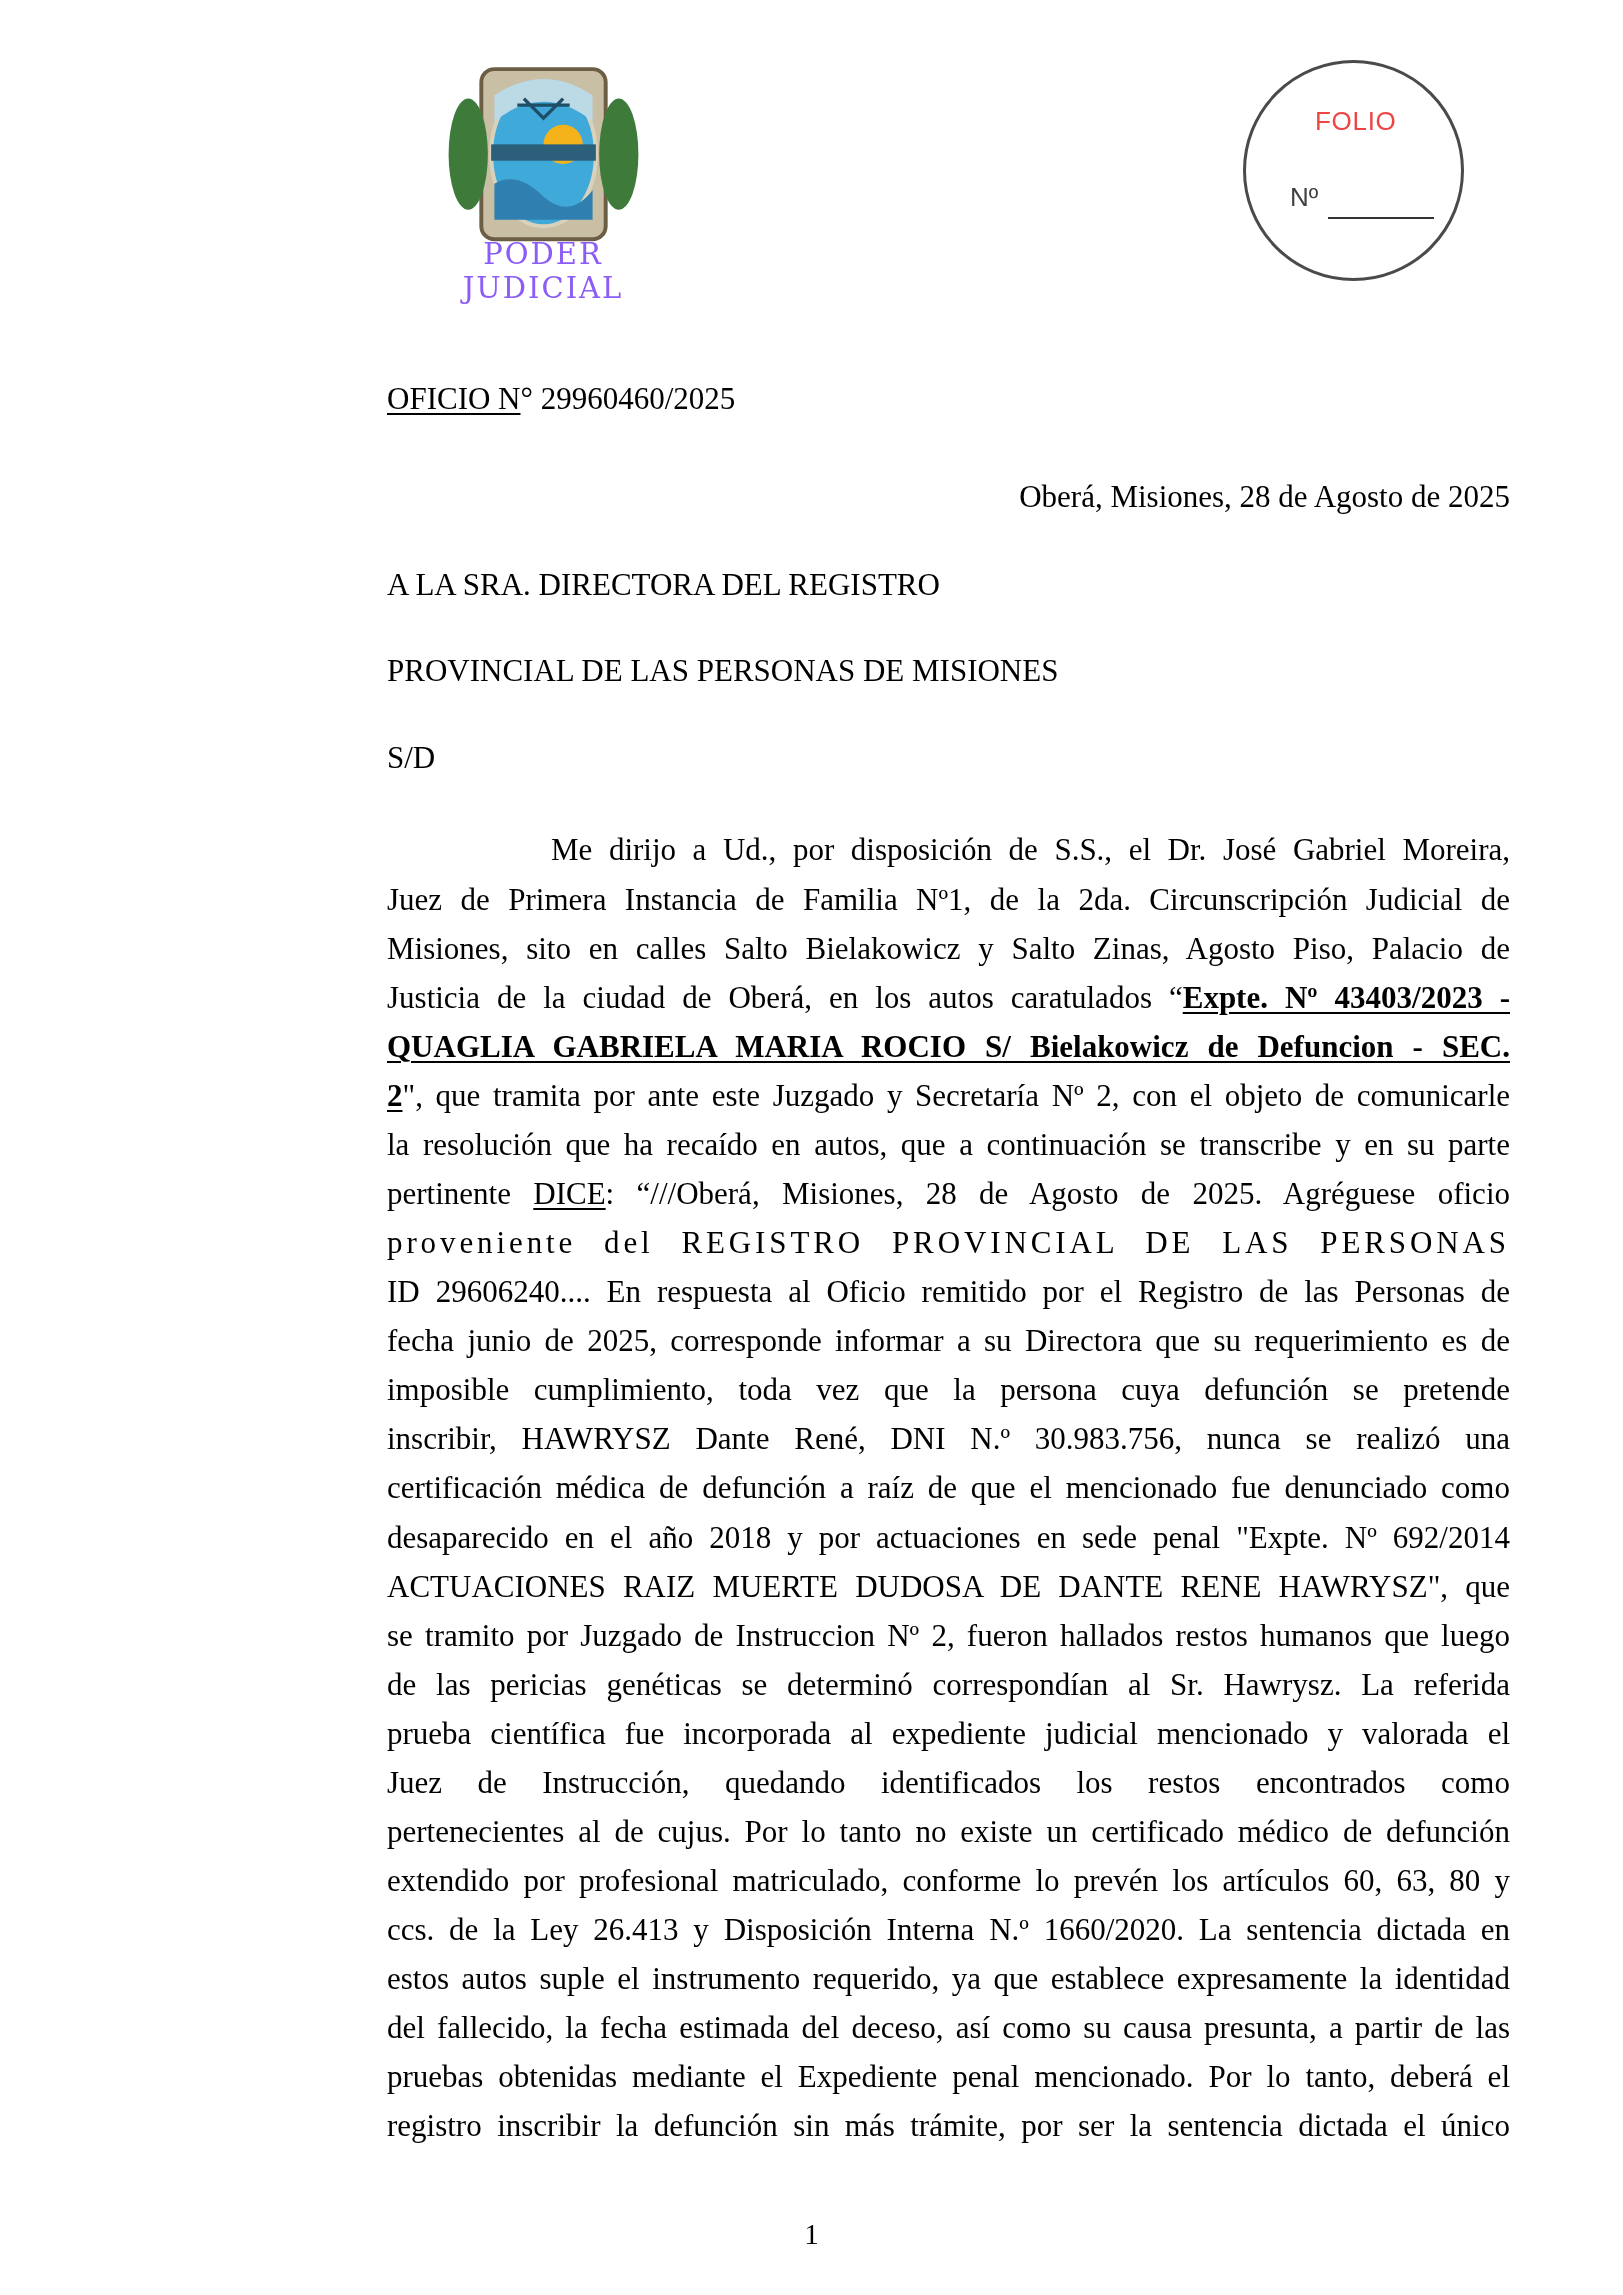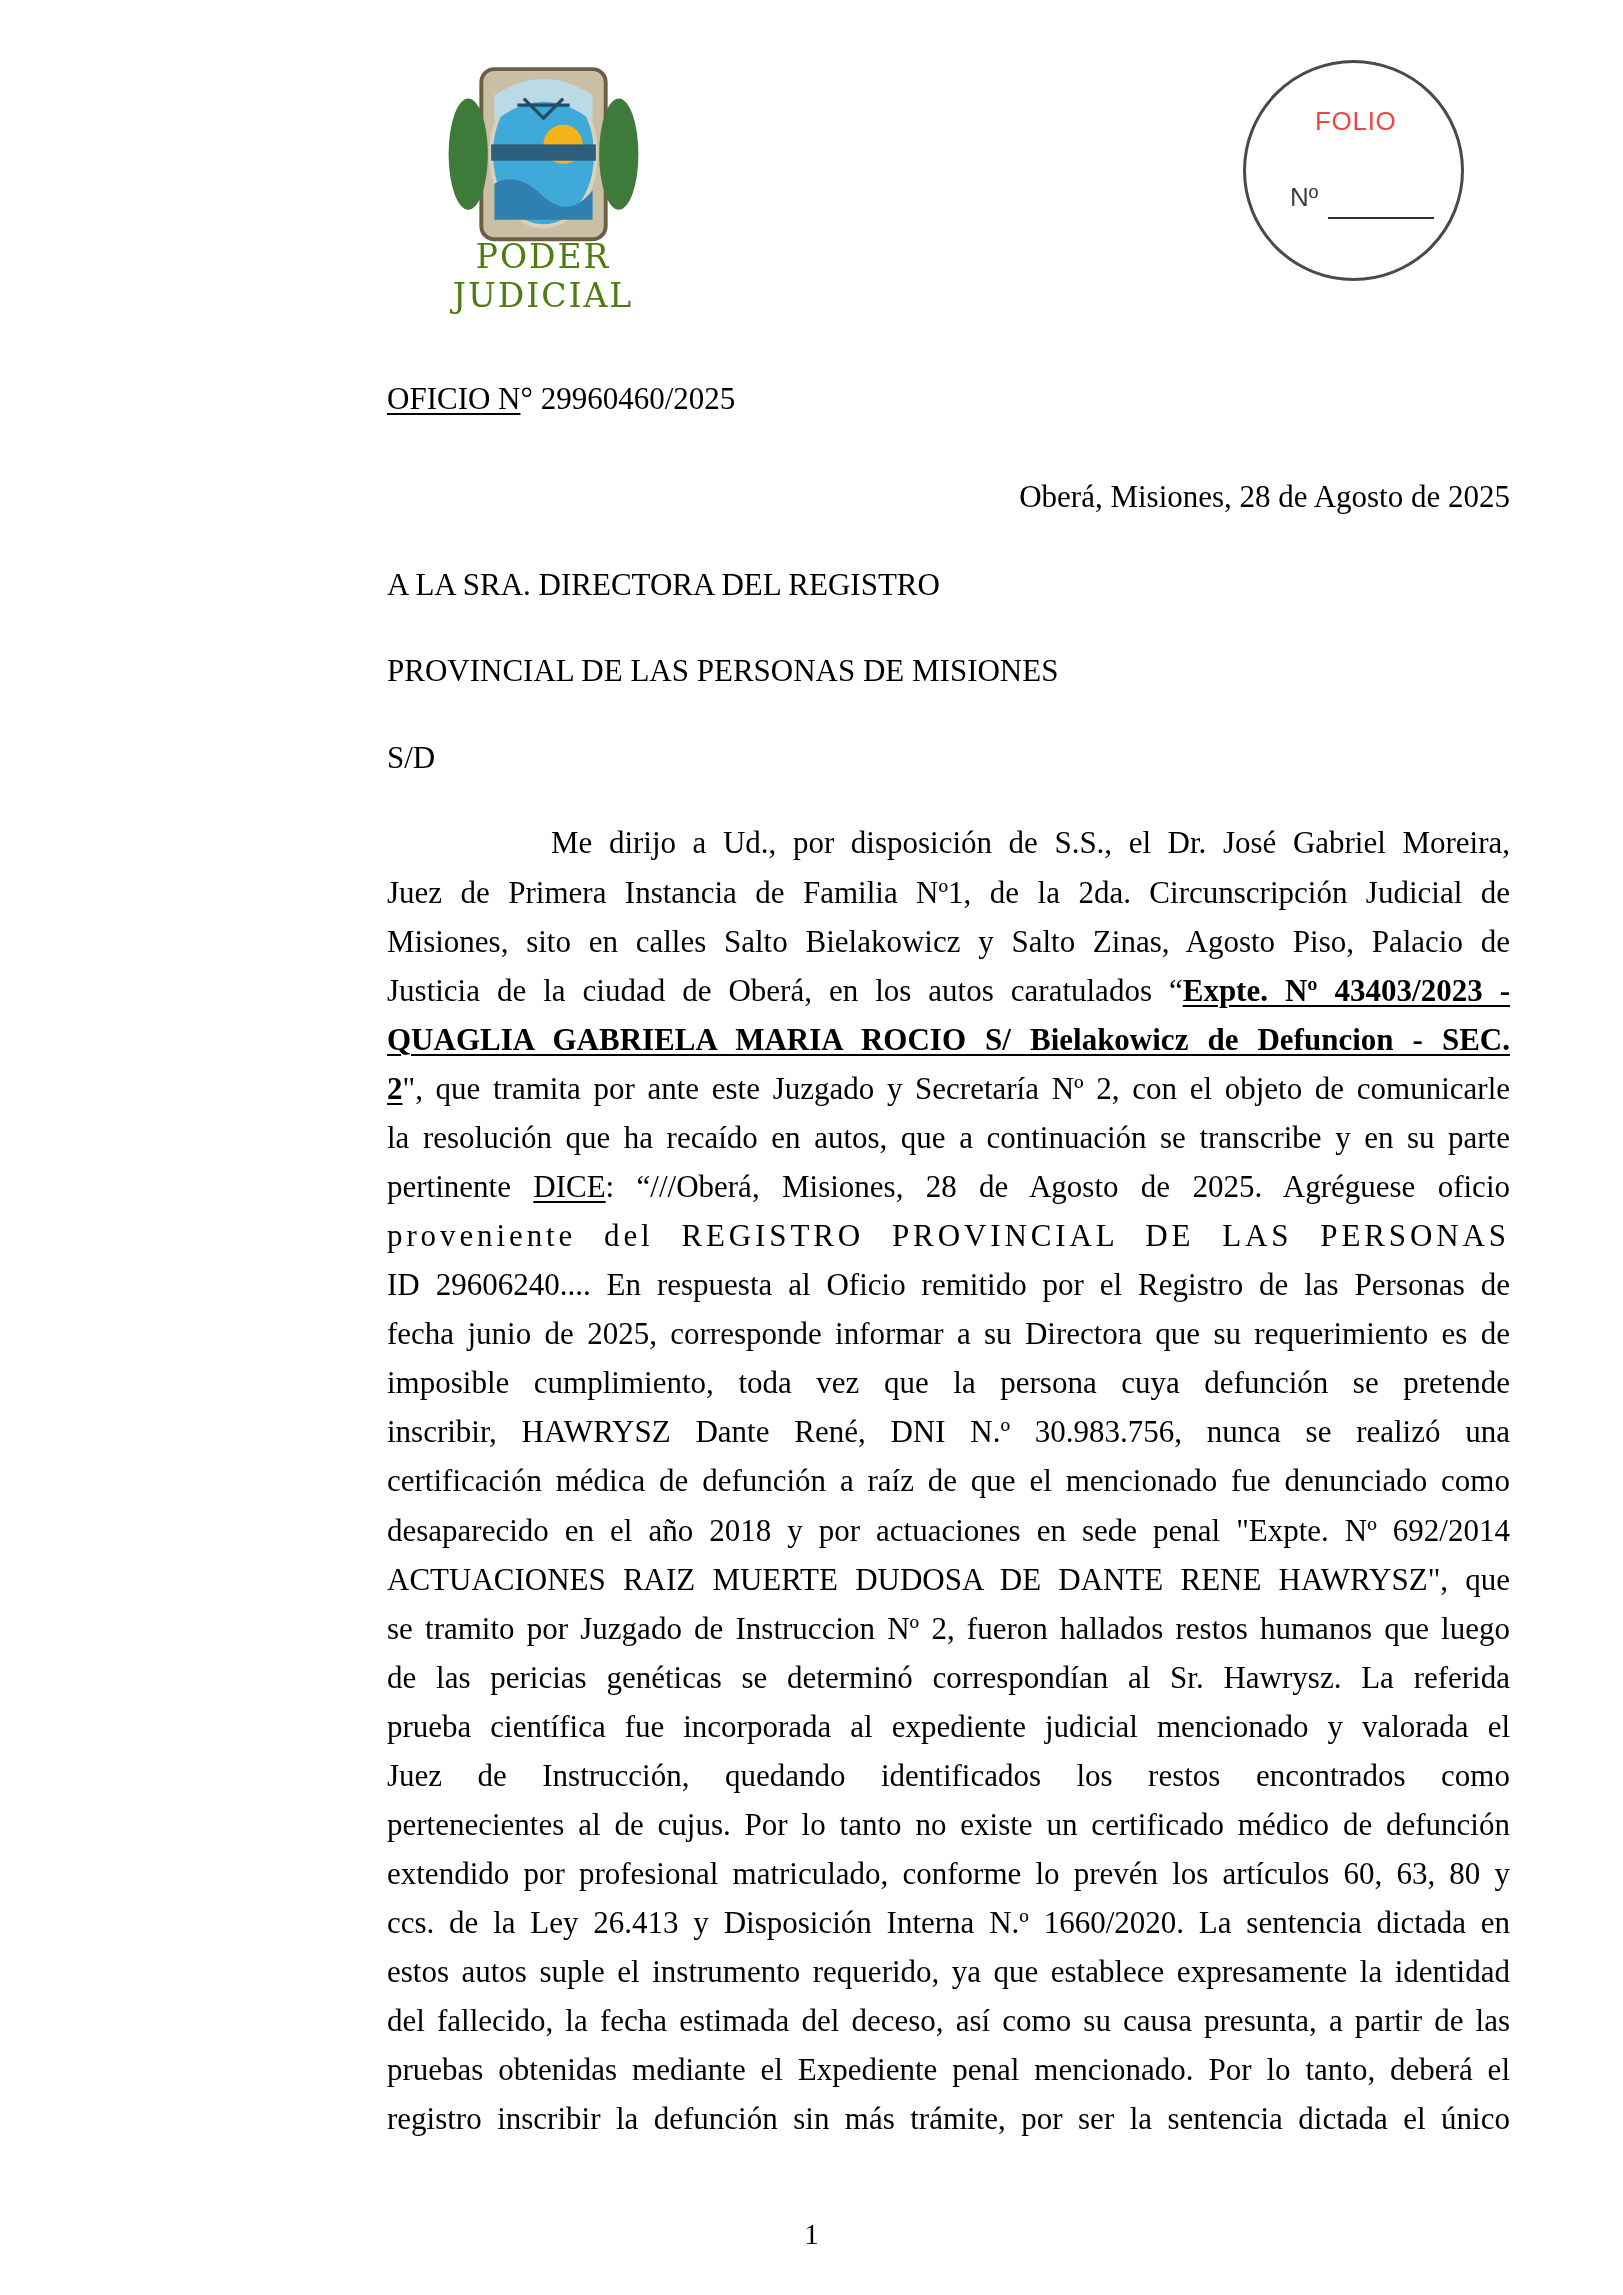--- a/index.html
+++ b/index.html
@@ -1,29 +1,29 @@
 <!DOCTYPE html>
 <html style="font-size:10.5px"><head>
   <meta charset="utf-8">
   <style>
     html, body { margin: 0; padding: 0; background: #ffffff; }
     body { width: 1623px; height: 2295px; position: relative; overflow: hidden;
            font-family: "Liberation Serif", "DejaVu Serif", serif; color: #000; }
     .logo { position: absolute; left: 419px; top: 56px; width: 249px; height: 216px; }
     .logo-title { position: absolute; left: 422px; top: 237px; width: 242px; text-align: center;
-                  font-size: 33px; letter-spacing: 2px; color: #4d7c0f; font-family: "DejaVu Serif", serif; }
+                  font-size: 29px; letter-spacing: 2px; color: #8b5cf6; font-family: "DejaVu Serif", serif; }
     .folio { position: absolute; left: 1243px; top: 60px; width: 221px; height: 221px; border: 3.3px solid #4a4a4a;
              border-radius: 50%; box-sizing: border-box; }
     .folio-label { position: absolute; left: 69px; top: 43px; font-family: "Liberation Sans", sans-serif;
                    font-size: 26px; color: #ef4444; letter-spacing: 0.7px; text-align: right; }
     .folio-no { position: absolute; left: 44px; top: 119px; font-family: "Liberation Sans", sans-serif; font-size: 26px; color: #404040; }
     .folio-line { position: absolute; left: 82px; top: 154px; width: 106px; height: 2px; background: #333; }
 
     .line { position: absolute; left: 387px; width: 1123px; font-size: 31px; line-height: 37px; white-space: nowrap; }
-    .j { text-align: justify; text-align-last: justify; white-space: normal; }
+    .j { text-align: justify; text-align-last: justify; white-space: normal; margin-top: 7px; }
     .r { text-align: right; }
     .u { text-decoration: underline; text-decoration-thickness: 2px; text-underline-offset: 3.9px; }
     .b { font-weight: bold; }
     .indent { padding-left: 164px; box-sizing: border-box; }
     .spaced { letter-spacing: 3.9px; word-spacing: 11.8px; }
     .pagenum { position: absolute; left: 0; width: 1623px; top: 2218px; text-align: center; font-size: 29px; }
   </style>
 </head>
 <body>
 

